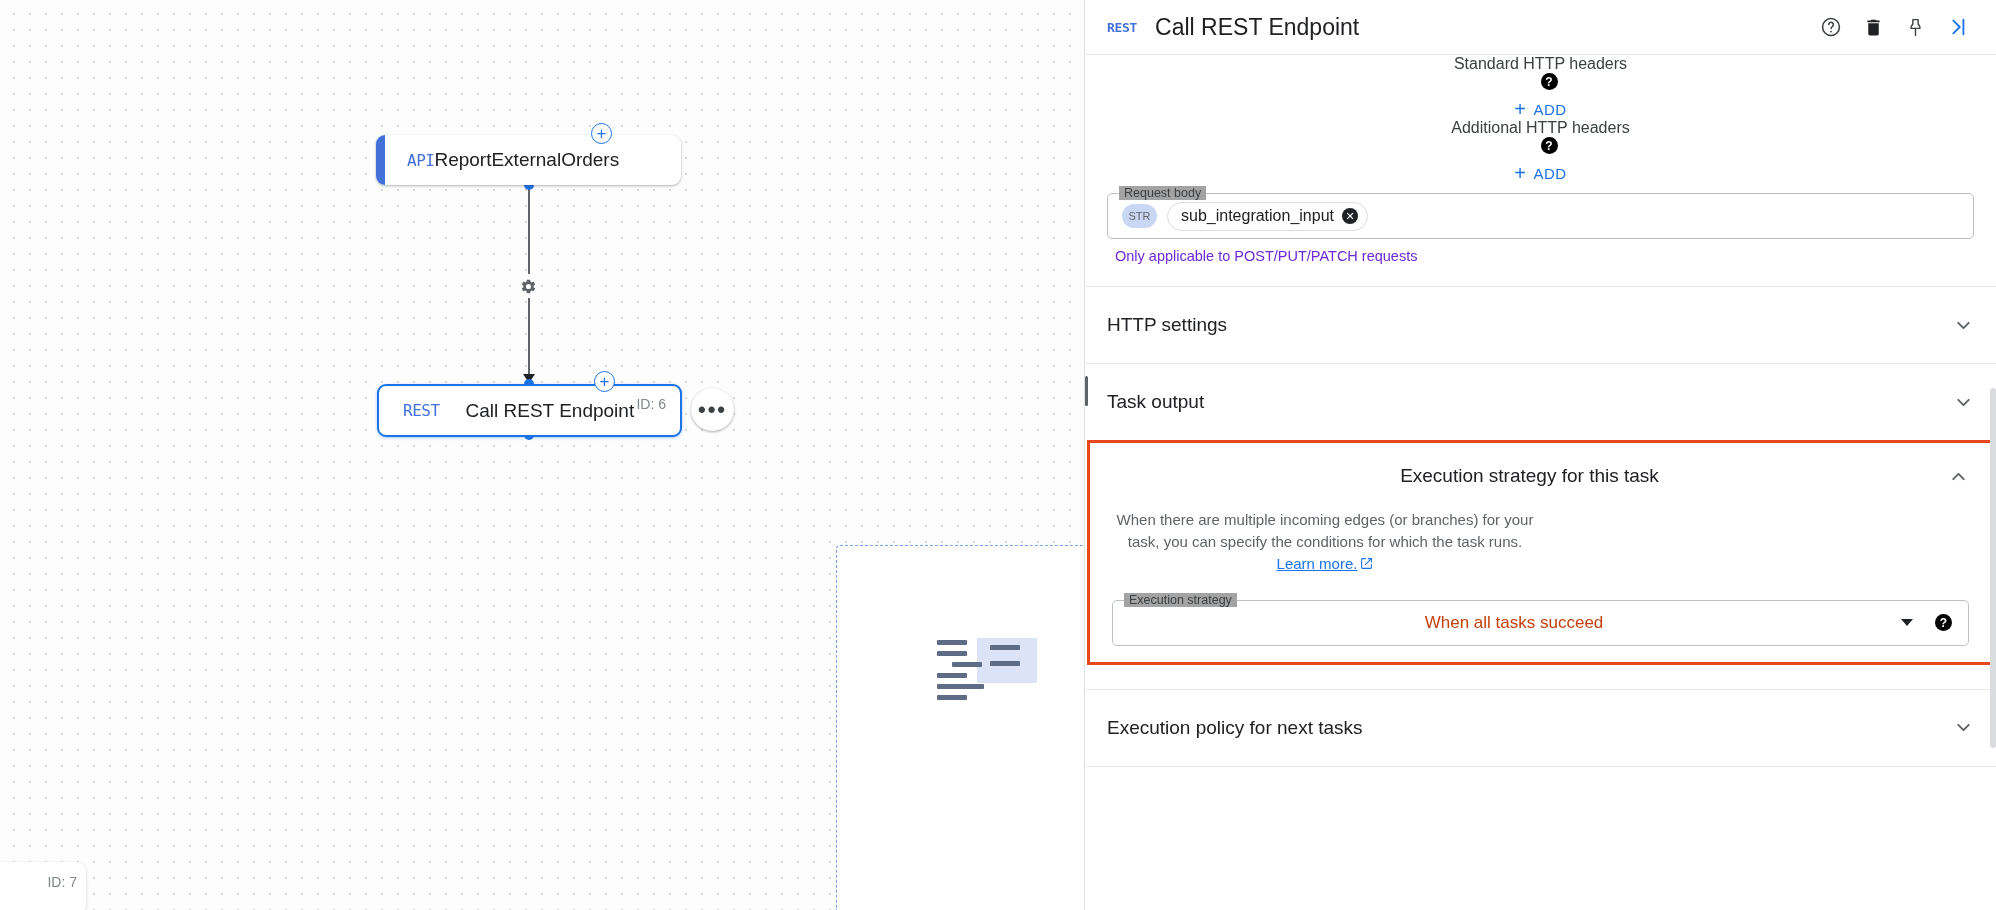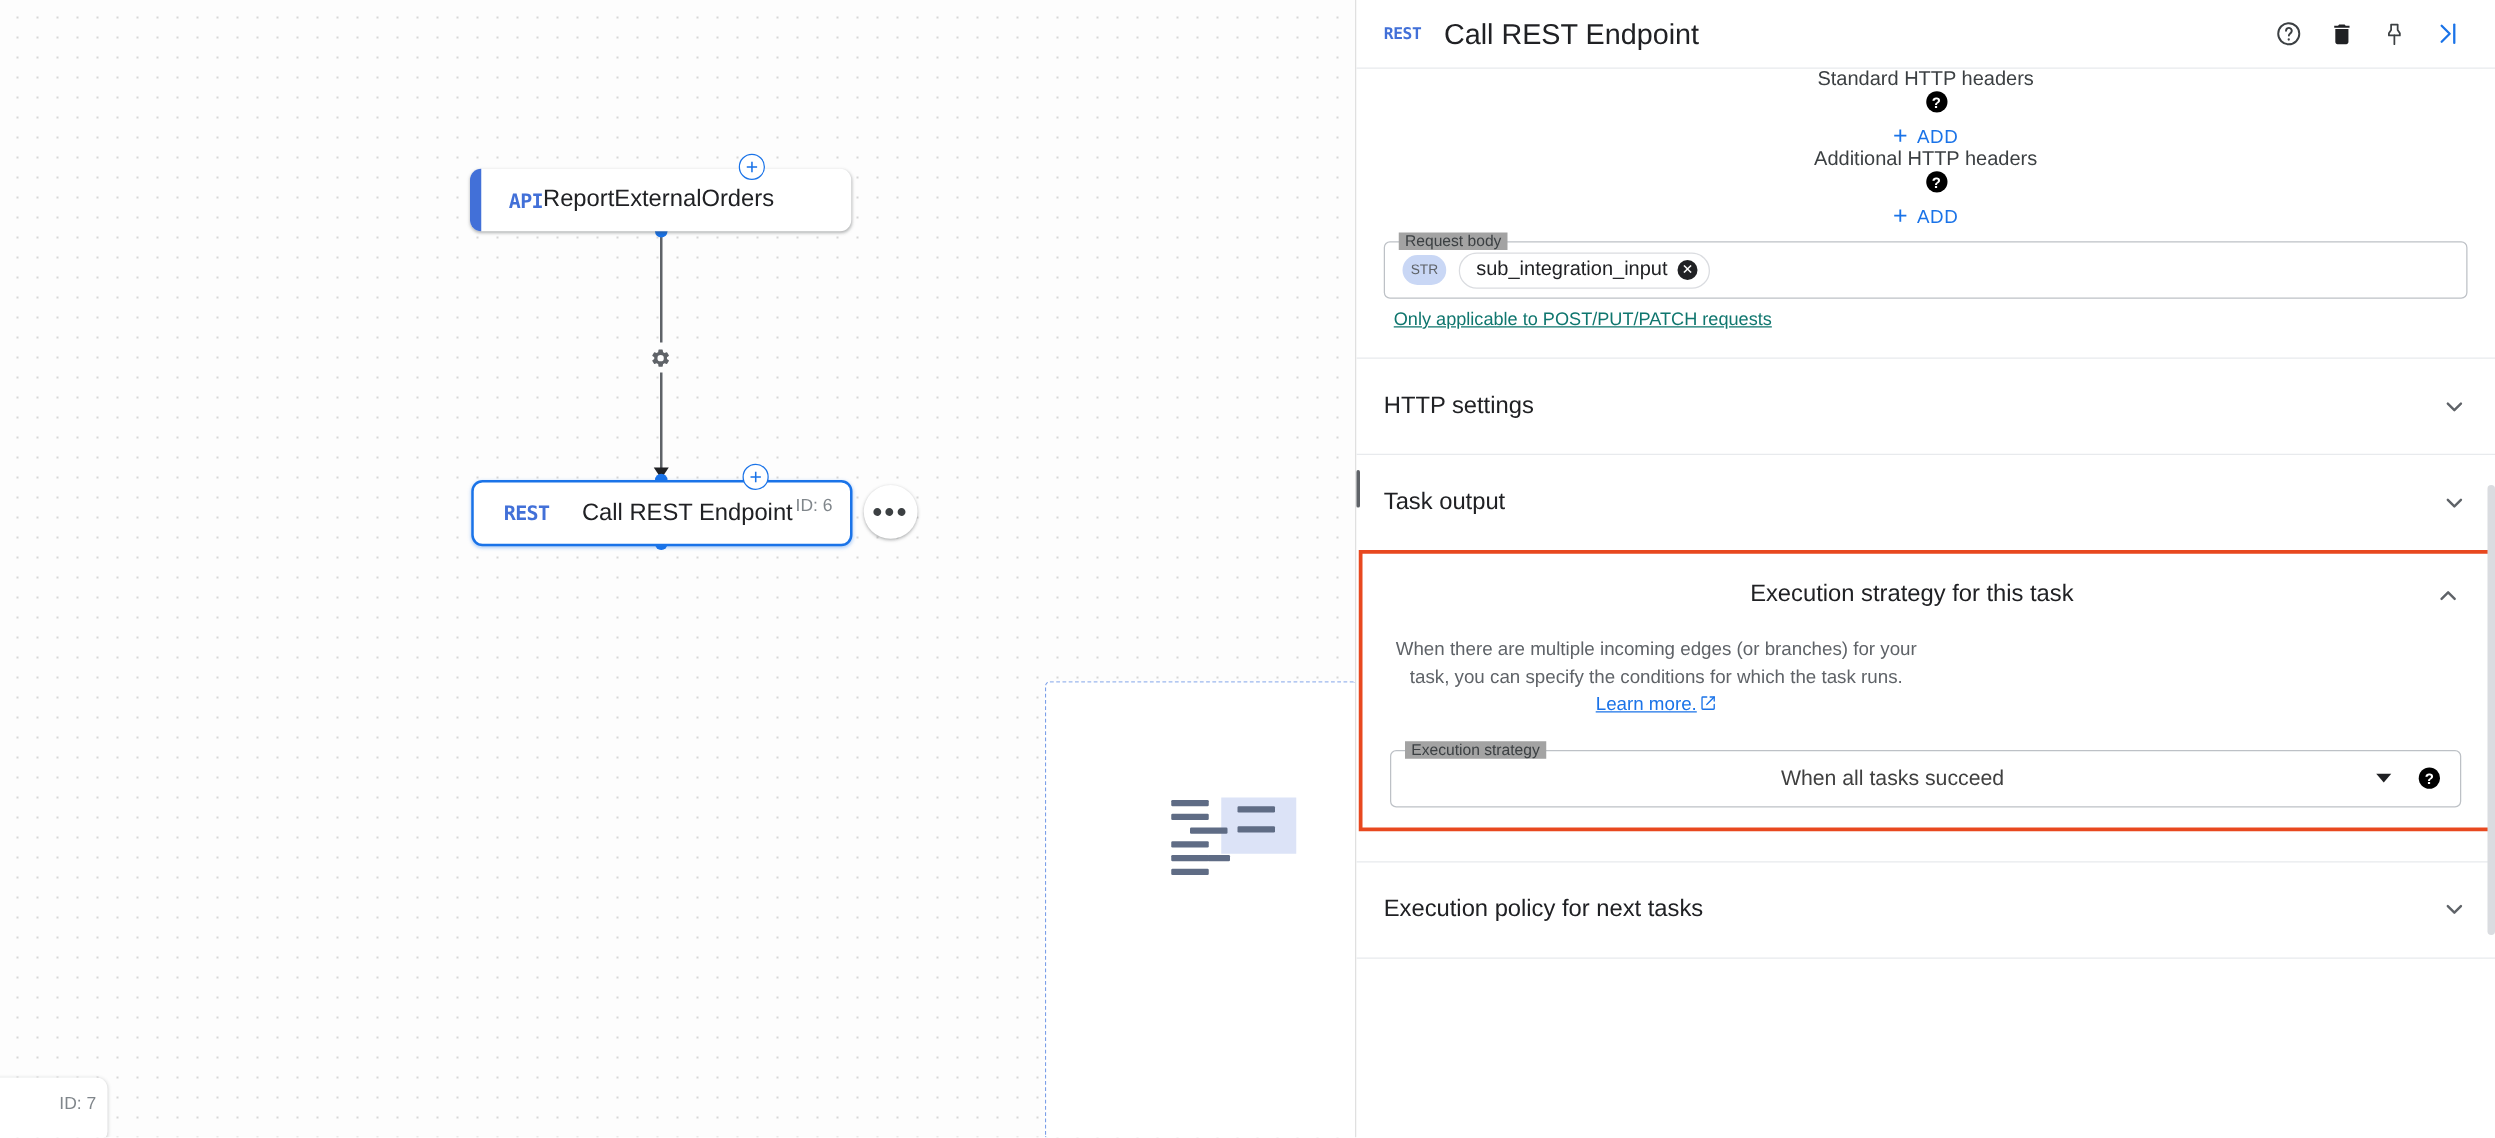--- a/index.html
+++ b/index.html
@@ -33,21 +33,21 @@
     box-shadow: 0 1px 3px rgba(60,64,67,.28), 0 1px 2px rgba(60,64,67,.14);
   }
   .node .bar {
     width: 9px; height: 100%;
     background: #4270d8;
     border-radius: 9px 0 0 9px;
     flex: 0 0 9px;
   }
   .node .badge {
     font-family: "DejaVu Sans Mono", monospace;
-    font-weight: 700;
+    font-weight: 400;
     font-size: 16px;
     letter-spacing: -0.5px;
     color: #4270d8;
     margin-left: 22px;
     flex: 0 0 auto;
   }
   .node .nlabel {
     font-size: 19px;
     color: #202124;
     white-space: nowrap;
@@ -332,23 +332,22 @@
     border-radius: 50%;
     background: #202124;
     color: #fff;
     font-size: 11px;
     display: flex; align-items: center; justify-content: center;
     cursor: pointer;
     line-height: 1;
   }
   .helper {
     font-size: 14.5px;
-    color: #0f766e;
+    color: #6d28d9;
     padding: 9px 22px 0 30px;
-    text-decoration: underline;
   }
 
   .divider { height: 1px; background: #e8eaed; margin-top: 22px; }
 
   .section-head {
     height: 76px;
     display: flex;
     align-items: center;
     padding: 0 22px;
     cursor: pointer;
@@ -389,21 +388,21 @@
     color: #1a73e8;
     vertical-align: -1px;
   }
   .select-row {
     display: flex;
     align-items: center;
     width: 100%;
   }
   .select-row .sel-val {
     font-size: 17px;
-    color: #404040;
+    color: #c2410c;
     flex: 1 1 auto;
   }
   .caret {
     width: 0; height: 0;
     border-left: 6px solid transparent;
     border-right: 6px solid transparent;
     border-top: 7px solid #202124;
     margin-right: 22px;
     cursor: pointer;
   }

